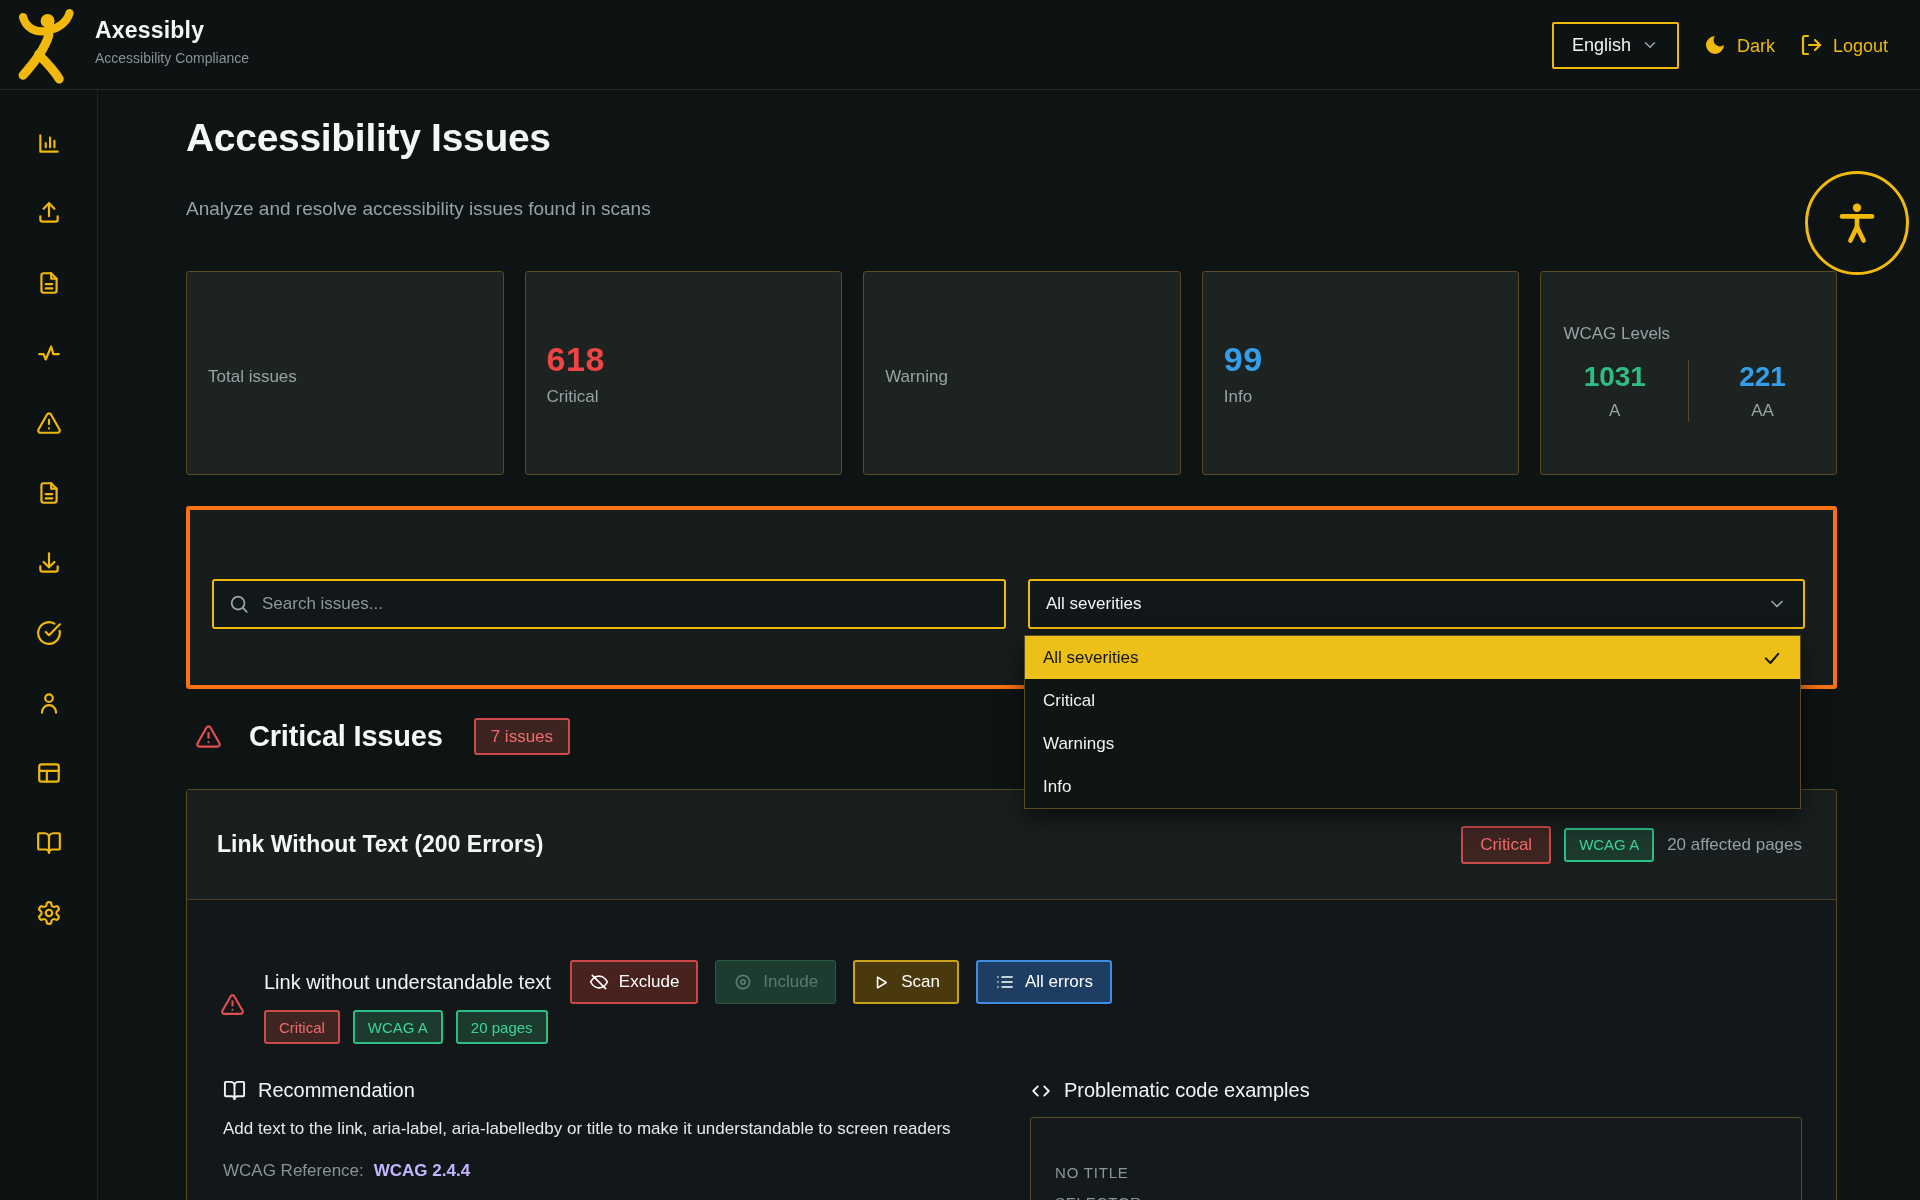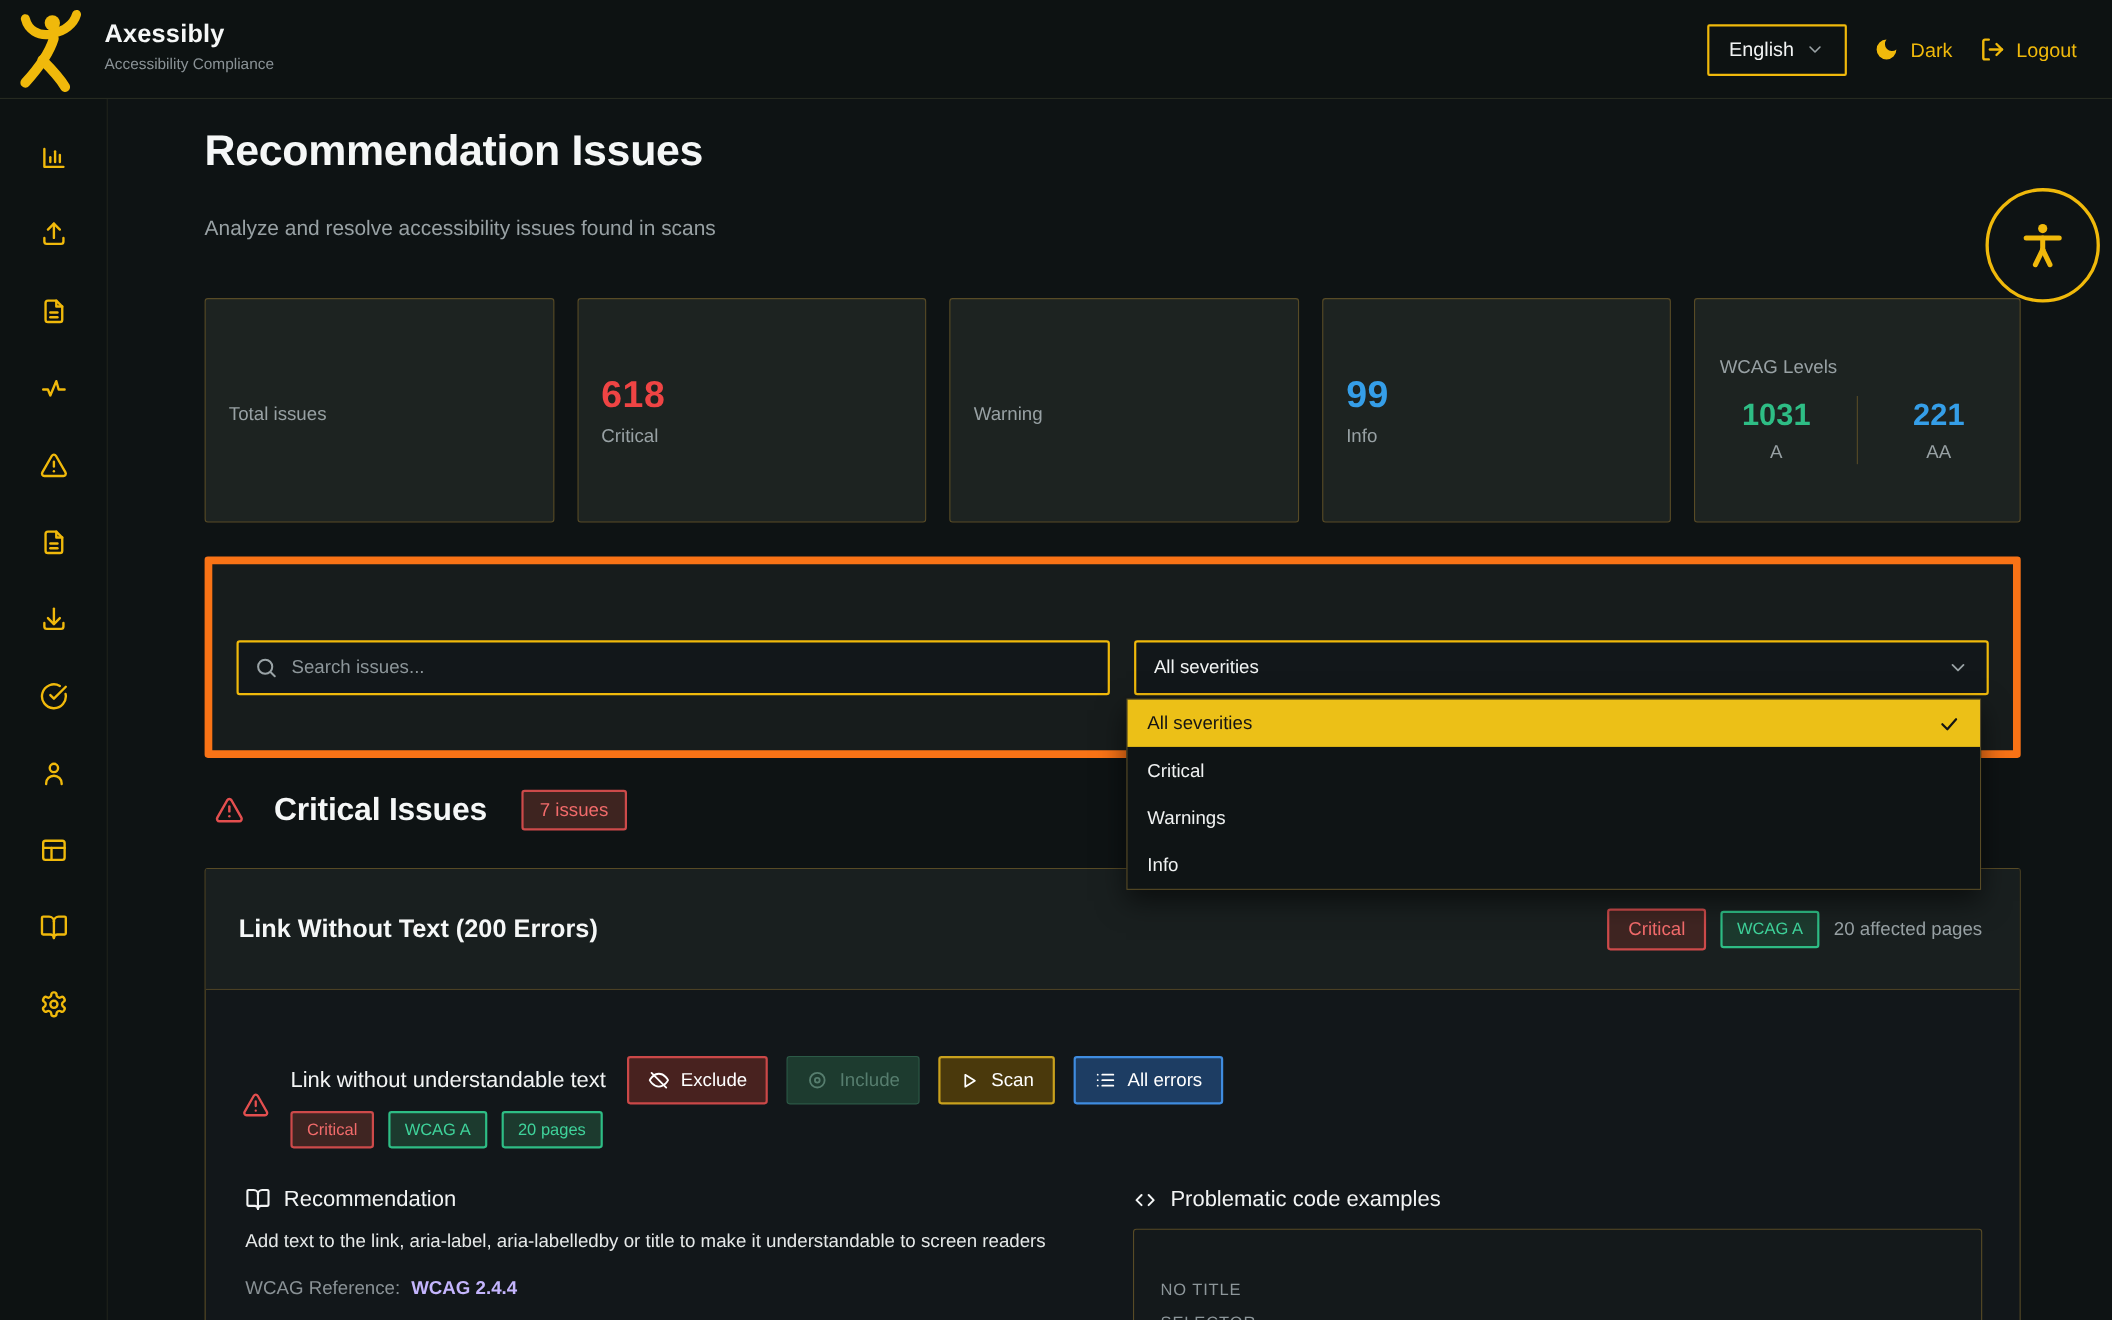--- a/index.html
+++ b/index.html
@@ -61,21 +61,21 @@
   .wcag-title { font-size:17px; color:#98a1a4; padding-left:22px; }
   .wcag-cols { display:flex; align-items:center; margin-top:16px; }
   .wcag-col { flex:1; display:flex; flex-direction:column; align-items:center; }
   .wcag-num { font-size:28px; font-weight:700; }
   .wcag-sub { font-size:17px; color:#98a1a4; margin-top:8px; }
   .wcag-div { width:1px; height:62px; background:#584b26; }
 
   
   .filter-panel {
     position:absolute; left:186px; top:506px; width:1651px; height:183px;
-    background:#171c1c; border:7px solid #f97316; border-radius:3px;
+    background:#171c1c; border:4px solid #f97316; border-radius:3px;
   }
   .search-box {
     position:absolute; left:22px; top:69px; width:794px; height:50px;
     background:#12171a; border:2px solid #f0b90b; border-radius:3px;
     display:flex; align-items:center; padding:0 14px; gap:12px;
   }
   .search-box input {
     flex:1; background:transparent; border:none; outline:none;
     font-family:"Liberation Sans", sans-serif; font-size:17px; color:#e9ecec;
   }
@@ -282,21 +282,21 @@
         </svg>
     </span>
     <span class="side-ic">
       <svg viewBox="0 0 24 24" fill="none" stroke="currentColor" stroke-width="2" stroke-linecap="round" stroke-linejoin="round">
           <path d="M12.22 2h-.44a2 2 0 0 0-2 2v.18a2 2 0 0 1-1 1.73l-.43.25a2 2 0 0 1-2 0l-.15-.08a2 2 0 0 0-2.73.73l-.22.38a2 2 0 0 0 .73 2.73l.15.1a2 2 0 0 1 1 1.72v.51a2 2 0 0 1-1 1.74l-.15.09a2 2 0 0 0-.73 2.73l.22.38a2 2 0 0 0 2.73.73l.15-.08a2 2 0 0 1 2 0l.43.25a2 2 0 0 1 1 1.73V20a2 2 0 0 0 2 2h.44a2 2 0 0 0 2-2v-.18a2 2 0 0 1 1-1.73l.43-.25a2 2 0 0 1 2 0l.15.08a2 2 0 0 0 2.73-.73l.22-.39a2 2 0 0 0-.73-2.73l-.15-.08a2 2 0 0 1-1-1.74v-.5a2 2 0 0 1 1-1.74l.15-.09a2 2 0 0 0 .73-2.73l-.22-.38a2 2 0 0 0-2.73-.73l-.15.08a2 2 0 0 1-2 0l-.43-.25a2 2 0 0 1-1-1.73V4a2 2 0 0 0-2-2z"></path>
           <circle cx="12" cy="12" r="3"></circle>
         </svg>
     </span>
   </aside>
 
-  <h1 class="page-title">Recommendation Issues</h1>
+  <h1 class="page-title">Accessibility Issues</h1>
   <div class="page-sub">Analyze and resolve accessibility issues found in scans</div>
 
   <div class="a11y-fab">
     <span>
       <svg width="48" height="48" viewBox="0 0 24 24" fill="none" stroke="currentColor" stroke-width="2.3" stroke-linecap="round" stroke-linejoin="round">
         <circle cx="12" cy="4.4" r="2.1" fill="currentColor" stroke="none"></circle>
         <path d="M4.5 8.7h15"></path>
         <path d="M12 8.7v5.3"></path>
         <path d="m12 14-3.3 6.8"></path>
         <path d="m12 14 3.3 6.8"></path>

